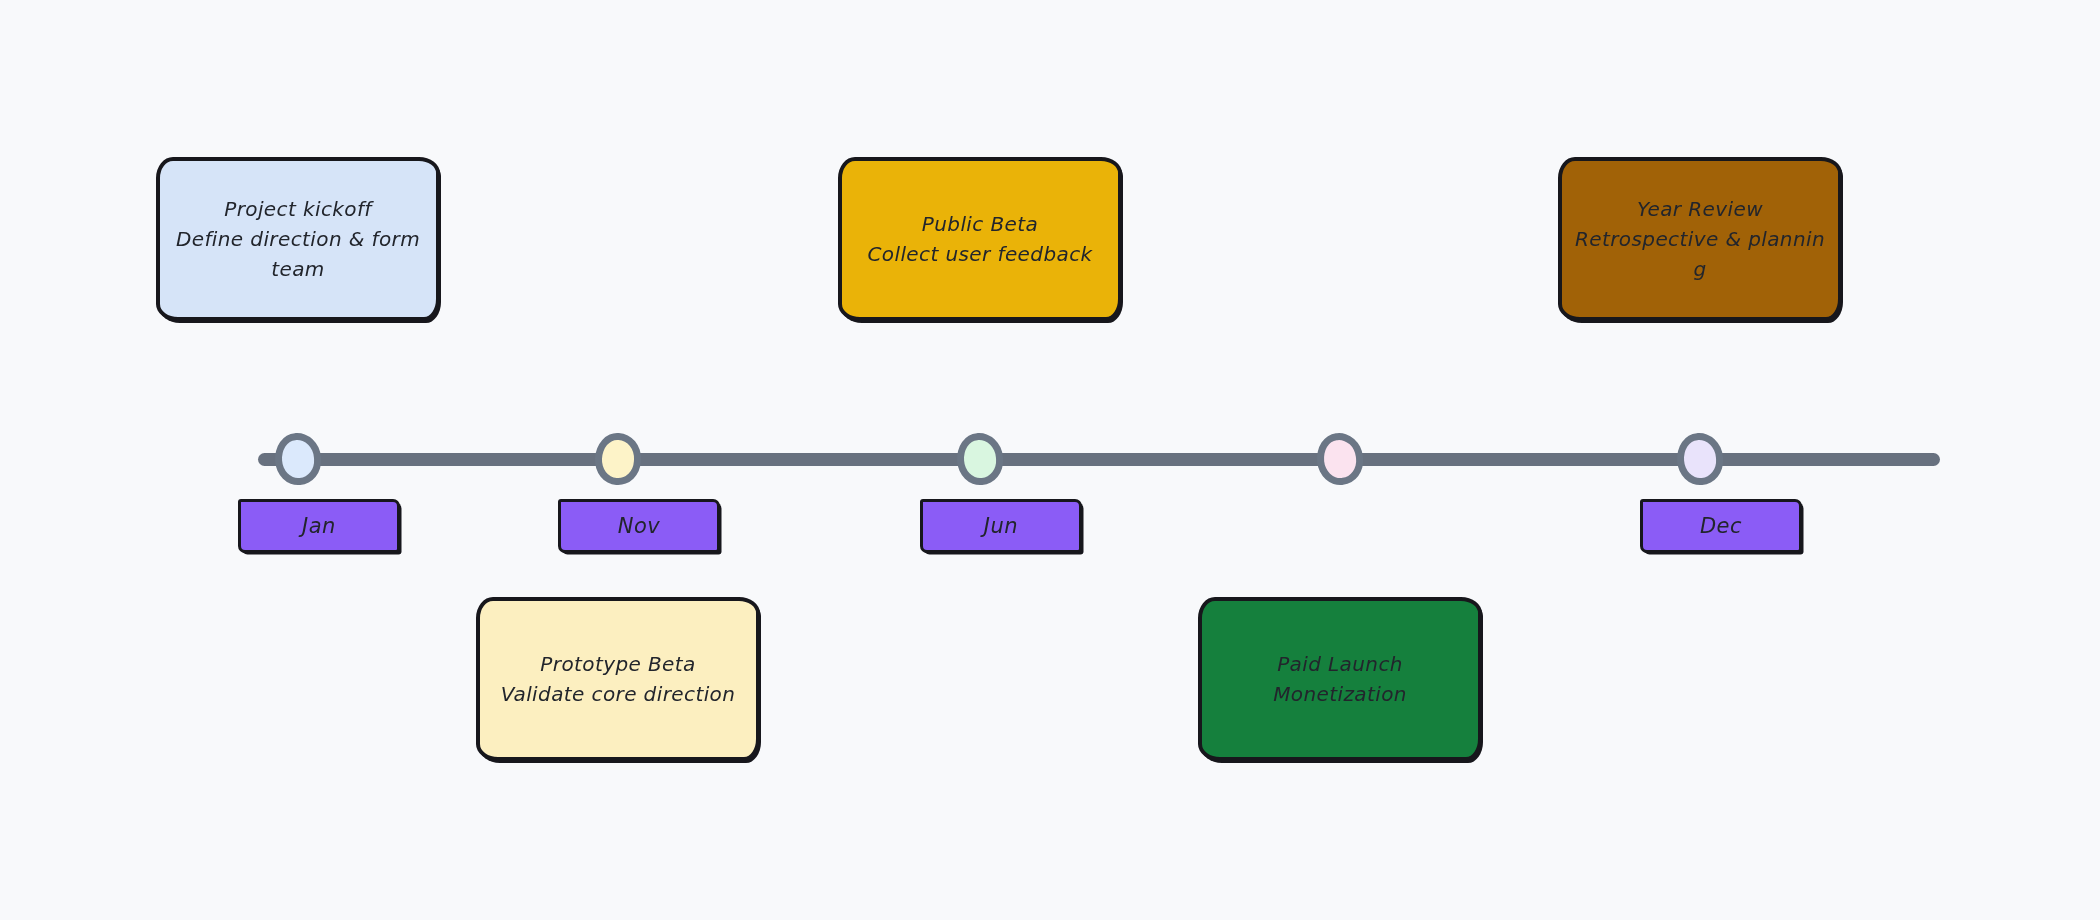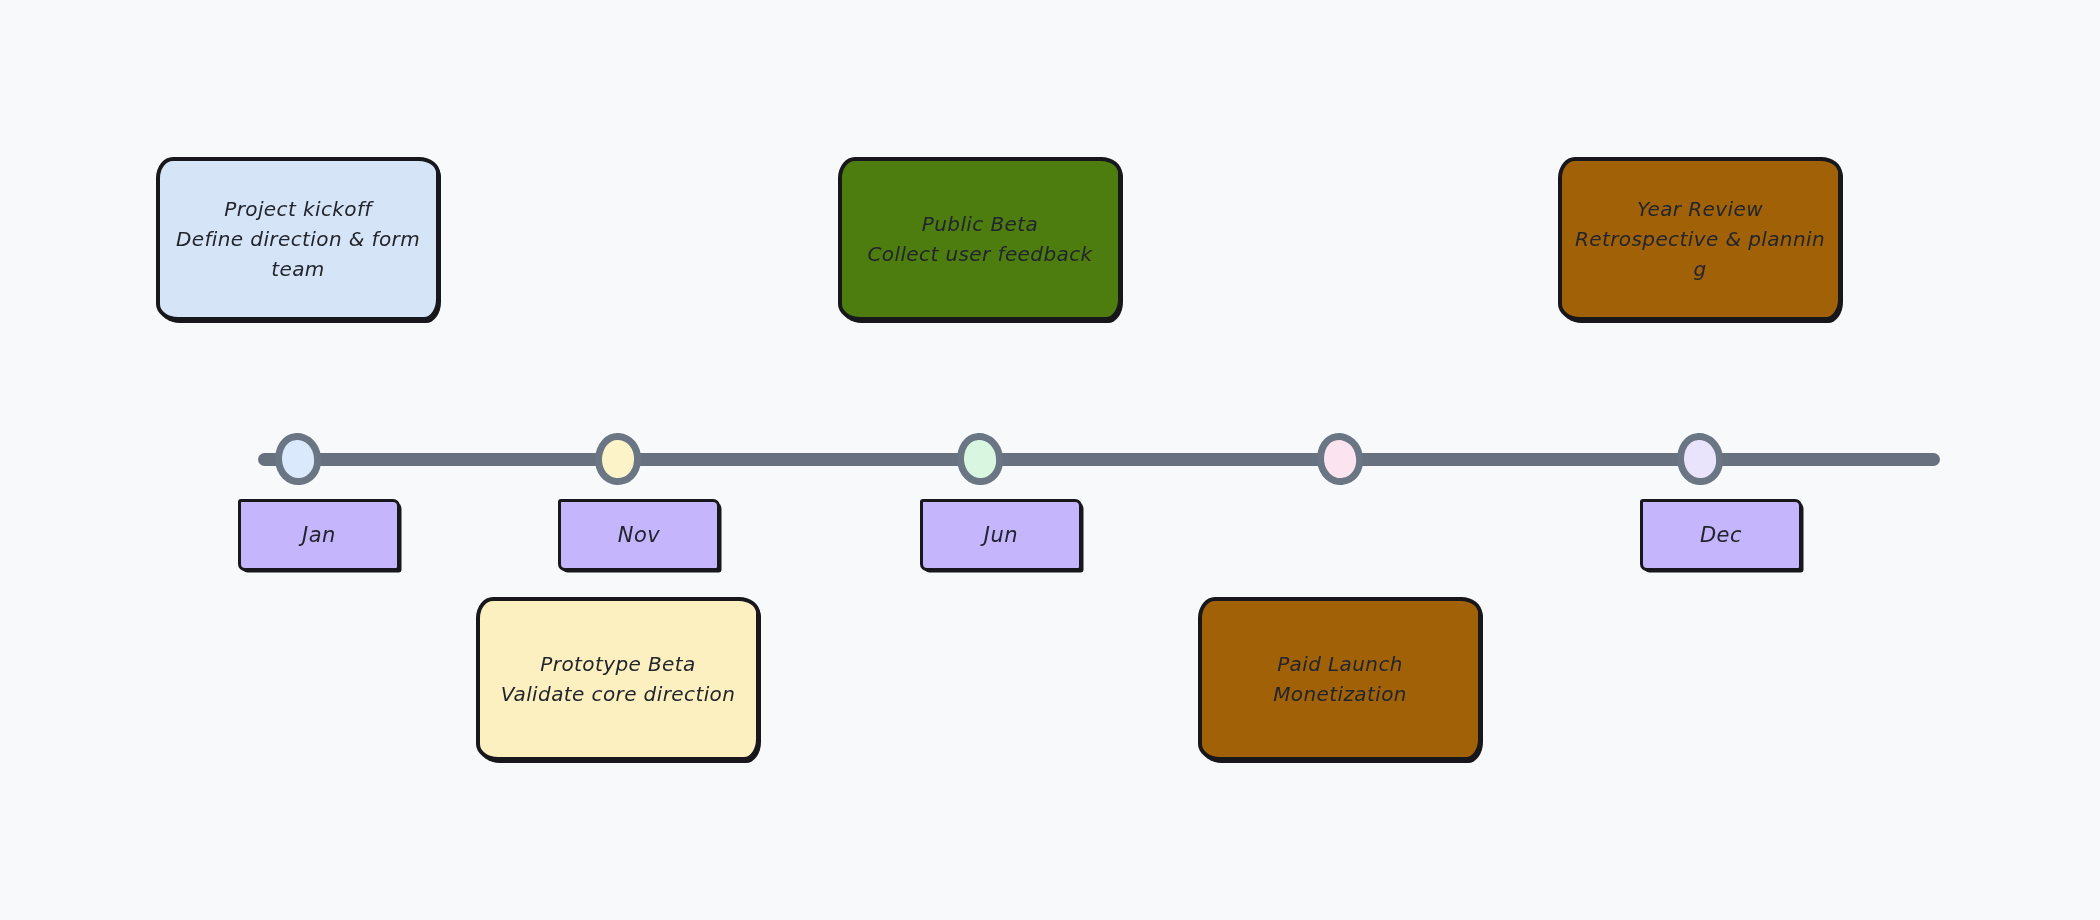--- a/index.html
+++ b/index.html
@@ -35,21 +35,21 @@
     width:46px;height:52px;border:7px solid var(--ring);
     border-radius:48% 52% 50% 50% / 52% 50% 48% 50%;
     transform:rotate(-4deg);
   }
   .m-mar .node{transform:rotate(3deg);}
   .m-sep .node{transform:rotate(-6deg);}
 
   
   .month-box{
     position:absolute;left:calc(var(--x) - 60px);top:499px;
-    width:162px;height:72px;background:#c4b5fd;
+    width:162px;height:54px;background:#8b5cf6;
     border:3px solid var(--ink);
     border-radius:3px 7px 4px 7px;
     box-shadow:2.5px 2.5px 0 -1px var(--ink);
     display:flex;align-items:center;justify-content:center;
   }
   .month-text{
     font-size:21px;font-style:italic;color:var(--text);letter-spacing:.5px;
   }
 
   
@@ -96,30 +96,30 @@
             <div>Prototype Beta</div>
             <div>Validate core direction</div>
           </div>
     </div>
   </div>
       <div class="milestone m-jun">
     <div class="node" style="background: rgb(217, 246, 224);"></div>
     <div class="month-box">
       <span class="month-text">Jun</span>
     </div>
-    <div class="card pos-above" style="background: #4d7c0f;">
+    <div class="card pos-above" style="background: #eab308;">
       <div class="card-text">
             <div>Public Beta</div>
             <div>Collect user feedback</div>
           </div>
     </div>
   </div>
       <div class="milestone m-sep">
     <div class="node" style="background: rgb(251, 227, 239);"></div>
-    <div class="card pos-below" style="background: #a16207;">
+    <div class="card pos-below" style="background: #15803d;">
       <div class="card-text">
             <div>Paid Launch</div>
             <div>Monetization</div>
           </div>
     </div>
   </div>
       <div class="milestone m-dec">
     <div class="node" style="background: rgb(233, 227, 251);"></div>
     <div class="month-box">
       <span class="month-text">Dec</span>

